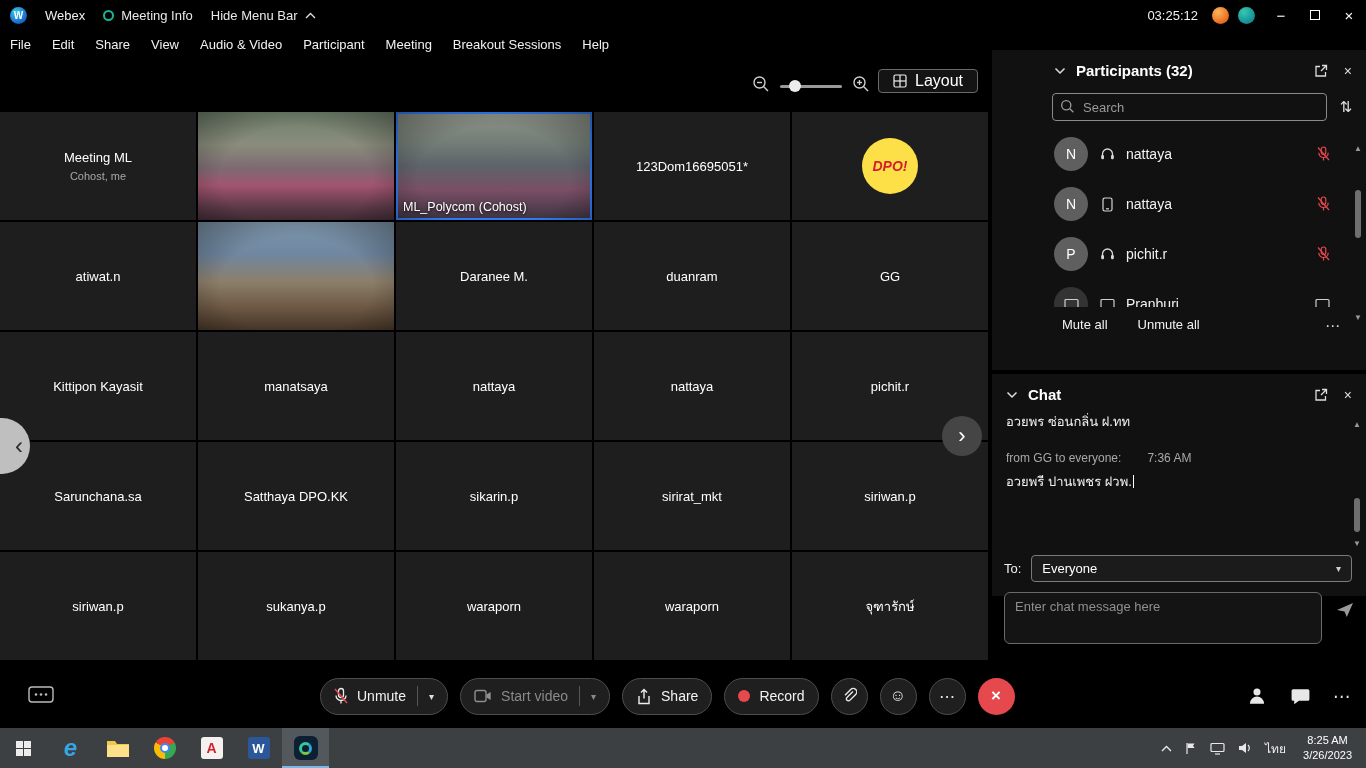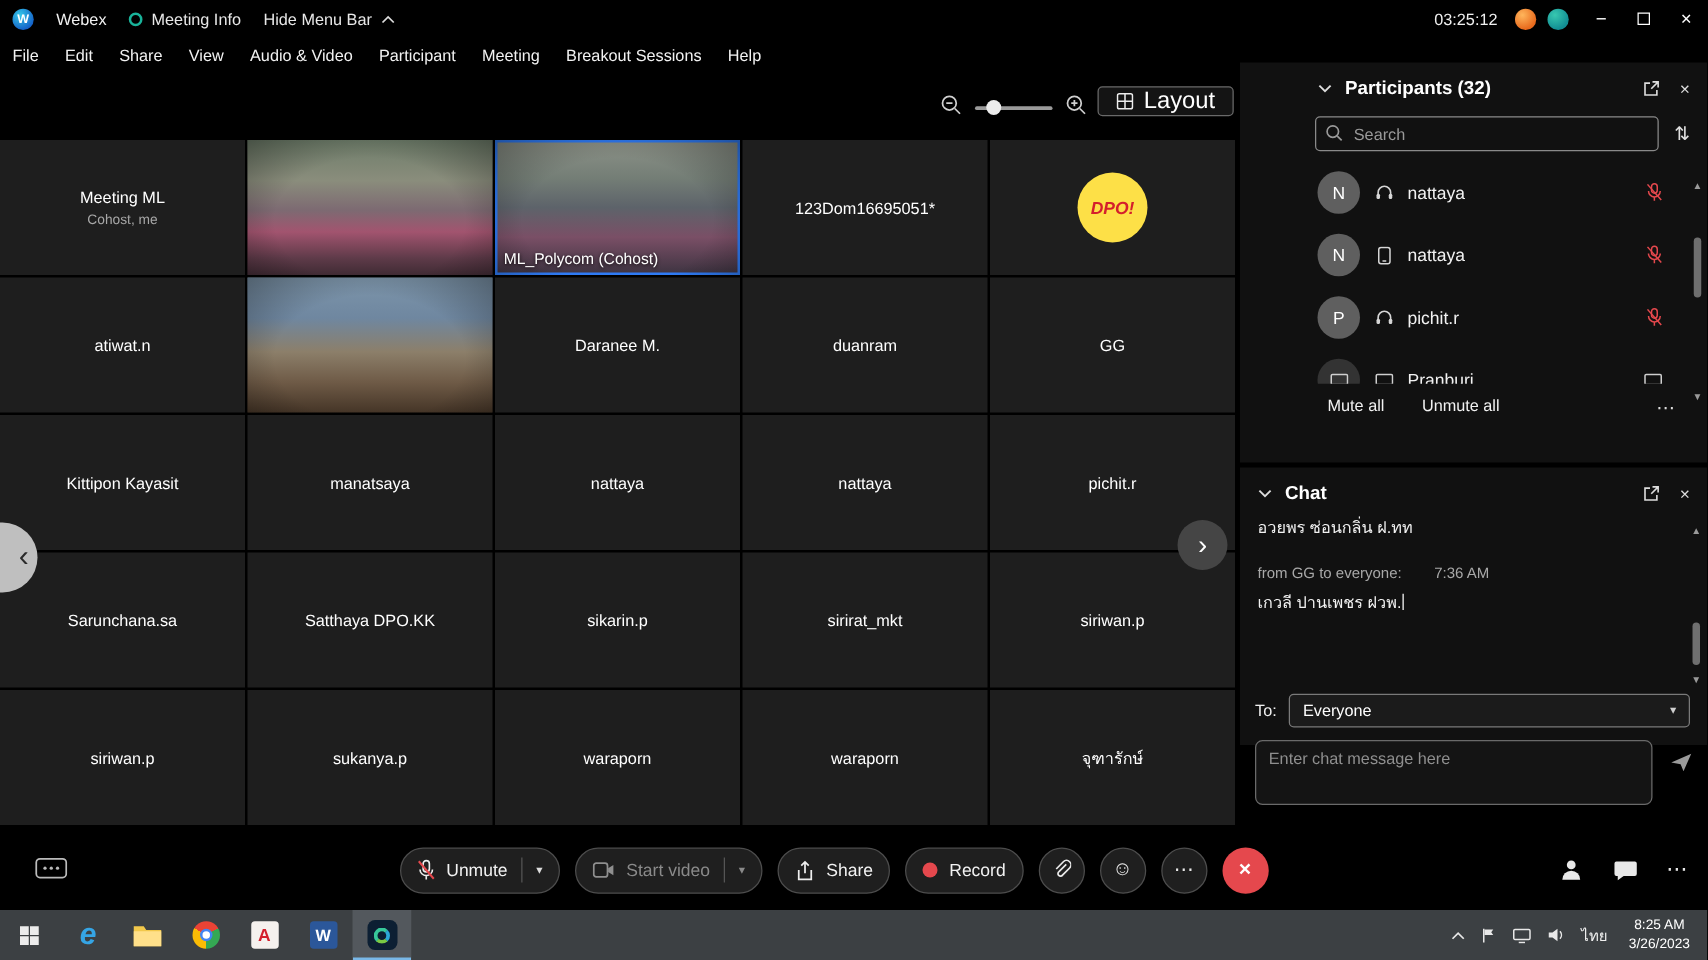--- a/index.html
+++ b/index.html
@@ -24,21 +24,21 @@
 
   
   .menubar { position:absolute; top:30px; left:0; width:1366px; height:28px; display:flex; align-items:center; gap:21px; padding-left:10px; background:#000; }
   .menu-item { font-size:13px; color:#f2f2f2; cursor:default; }
 
   
   .stage { position:absolute; top:58px; left:0; width:990px; height:607px; background:#000; }
   .zoom-ctrl { position:absolute; left:752px; top:14px; display:flex; align-items:center; gap:10px; height:28px; }
   .ztrack { position:relative; width:62px; height:3px; background:#9a9a9a; border-radius:2px; }
   .zknob { position:absolute; left:9px; top:-5px; width:12px; height:12px; border-radius:50%; background:#ececec; }
-  .layout-btn { position:absolute; left:878px; top:11px; height:24px; display:flex; align-items:center; gap:8px; padding:0 14px; background:#141414; border:1px solid #6a6a6a; border-radius:4px; color:#fff; font-size:19px; font-family:inherit; }
+  .layout-btn { position:absolute; left:878px; top:11px; height:24px; display:flex; align-items:center; gap:8px; padding:0 14px; background:#141414; border:1px solid #6a6a6a; border-radius:4px; color:#fff; font-size:16px; font-family:inherit; }
 
   .grid { position:absolute; top:54px; left:0; width:988px; height:548px; display:grid; grid-template-columns:repeat(5,1fr); grid-template-rows:repeat(5,1fr); gap:2px; background:#000; }
   .tile { position:relative; background:#1e1e1e; display:flex; flex-direction:column; align-items:center; justify-content:center; overflow:hidden; }
   .tile-name { font-size:13px; color:#fff; text-align:center; padding:0 6px; }
   .tile-sub { font-size:11px; color:#a7a7a7; margin-top:5px; }
   .tile.selected { outline:2px solid #2f7bf5; outline-offset:-2px; }
   .tile-overlay-label { position:absolute; left:7px; bottom:6px; font-size:12.5px; color:#fff; text-shadow:0 1px 3px rgba(0,0,0,.9); }
   .tile.video.room-a { background:linear-gradient(180deg,#6e7d6a 0%,#8a8d7c 30%,#7d6a72 52%,#a2546f 68%,#5d3a48 88%,#402b34 100%); }
   .tile.video.room-b { background:linear-gradient(180deg,#8d9288 0%,#747e76 28%,#5d636a 50%,#7a4f66 72%,#3c3340 100%); }
   .tile.video.room-c { background:linear-gradient(180deg,#7d95aa 0%,#6f87a0 30%,#8c7f6a 55%,#6e5a46 78%,#453527 100%); }
@@ -423,21 +423,21 @@
     </div>
     <div class="chat-messages">
       <div class="chat-msg">
         <div class="msg-text">อวยพร ซ่อนกลิ่น ฝ.ทท</div>
       </div>
       <div class="chat-msg">
         <div class="msg-meta">
           <span>from GG to everyone:</span>
           <span>7:36 AM</span>
         </div>
-        <div class="msg-text"><span>เกวลี ปานเพชร ฝวพ.</span><span class="cursor-bar"></span></div>
+        <div class="msg-text"><span>อวยพรี ปานเพชร ฝวพ.</span><span class="cursor-bar"></span></div>
       </div>
     </div>
     <div class="chat-scroll">
       <span class="arr" style="top:0;">▲</span>
       <span class="chat-thumb" style="top:78px; height:34px;"></span>
       <span class="arr" style="bottom:0;">▼</span>
     </div>
     <div class="to-row">
       <span class="to-label">To:</span>
       <span class="to-select">

